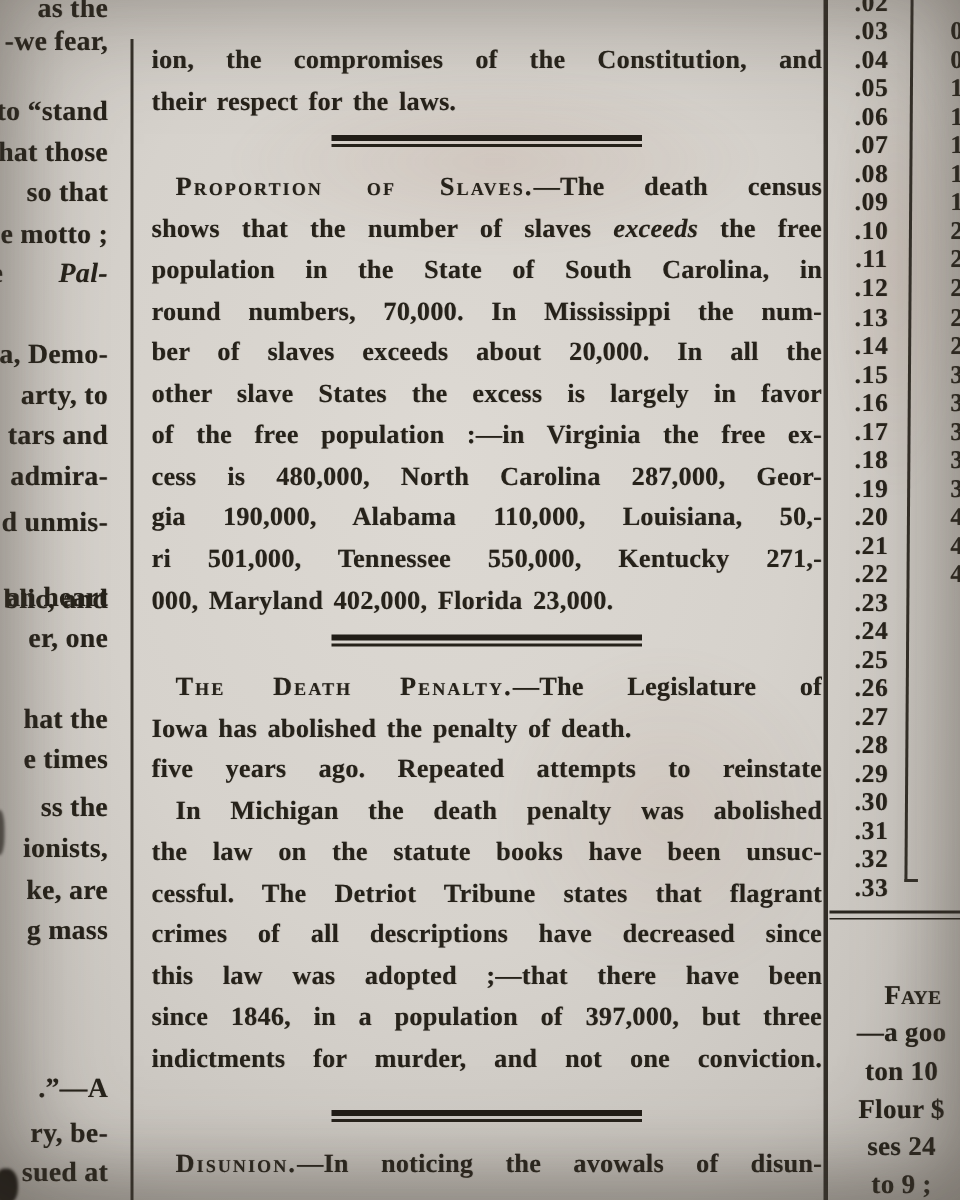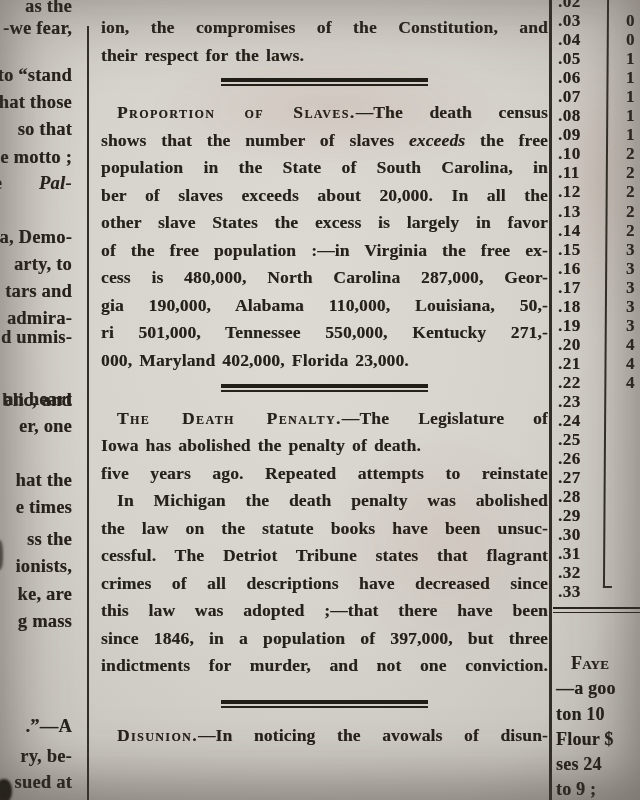--- a/index.html
+++ b/index.html
@@ -31,37 +31,37 @@
   
   .left-col{position:absolute;left:0;top:0;width:80px;height:800px;z-index:5;}
   .lfrag{
     position:absolute;right:8px;white-space:nowrap;
     font-size:18.5px;line-height:26px;letter-spacing:0.2px;
   }
   .lfrag em{letter-spacing:0.3px;margin-left:32px;}
 
   
   .main-col{
-    position:absolute;left:101px;top:0;width:447px;z-index:5;
+    position:absolute;left:101px;top:12px;width:447px;z-index:5;
     font-size:17.5px;letter-spacing:0.15px;word-spacing:2.5px;
     padding-top:14px;
   }
   .lbox{height:27.55px;line-height:27.55px;overflow:hidden;white-space:nowrap;}
   .jl{text-align:justify;white-space:normal;}
   .jl::after{content:"";display:inline-block;width:100%;height:0;}
   .indent{text-indent:16px;}
   .sc{font-variant:small-caps;letter-spacing:1.4px;word-spacing:4px;}
   .divider{
     width:207px;margin:9px auto 13px auto;height:2px;
     border-top:4px solid #211d17;border-bottom:2px solid #26221a;
   }
   .divider.last{margin:20px auto 14px auto;}
 
   
-  .right-col{position:absolute;left:552px;top:0;width:88px;height:800px;z-index:5;}
+  .right-col{position:absolute;left:552px;top:0;width:88px;height:800px;z-index:5;text-align:center;}
   .price-list{position:absolute;left:6px;top:-8px;width:46px;}
   .prow{height:19.06px;line-height:19.06px;font-size:17px;letter-spacing:0.5px;}
   .edge-strip{position:absolute;left:74px;top:-8px;width:24px;}
   .dbl-rule{
     position:absolute;left:1px;top:607px;width:87px;height:3px;
     border-top:2.5px solid #2a261f;border-bottom:1.6px solid #2a261f;
   }
   .market{position:absolute;left:4px;top:651px;width:90px;white-space:nowrap;}
   .mline{height:25.3px;line-height:25.3px;font-size:18px;letter-spacing:0.2px;}
   .mline.first{text-indent:15px;}
@@ -86,21 +86,21 @@
       <div class="lfrag" style="top: 15px;">-we fear,</div>
       <div class="lfrag" style="top: 62px;">to “stand</div>
       <div class="lfrag" style="top: 89px;">hat those</div>
       <div class="lfrag" style="top: 116px; margin-left: 27px;">so that</div>
       <div class="lfrag" style="top: 144px;">e motto ;</div>
       <div class="lfrag" style="top: 170px;">the <em>Pal-</em></div>
       <div class="lfrag" style="top: 224px;">a, Demo-</div>
       <div class="lfrag" style="top: 251px;">arty, to</div>
       <div class="lfrag" style="top: 278px;">tars and</div>
       <div class="lfrag" style="top: 305px; margin-left: 24px;">admira-</div>
-      <div class="lfrag" style="top: 324px;">d unmis-</div>
+      <div class="lfrag" style="top: 336px;">d unmis-</div>
       <div class="lfrag" style="top: 359px; margin-top: 28px;">blic, and</div>
       <div class="lfrag" style="top: 386px;">an heart</div>
       <div class="lfrag" style="top: 413px;">er, one</div>
       <div class="lfrag" style="top: 467px;">hat the</div>
       <div class="lfrag" style="top: 494px;">e times</div>
       <div class="lfrag" style="top: 526px;">ss the</div>
       <div class="lfrag" style="top: 553px;">ionists,</div>
       <div class="lfrag" style="top: 581px;">ke, are</div>
       <div class="lfrag" style="top: 608px;">g mass</div>
       <div class="lfrag" style="top: 713px;">.”—A</div>
@@ -112,20 +112,21 @@
 
     <div class="lbox jl">ion, the compromises of the Constitution, and</div>
     <div class="lbox">their respect for the laws.</div>
 
     <div class="divider"></div>
 
     <div>
       <div class="lbox jl indent"><span class="sc">Proportion of Slaves.</span><span>—The death census</span></div>
       <div class="lbox jl"><span>shows that the number of slaves </span><em>exceeds</em><span> the free</span></div>
       <div class="lbox jl">population in the State of South Carolina, in</div>
+      <div class="lbox jl">round numbers, 70,000. In Mississippi the num-</div>
       <div class="lbox jl">ber of slaves exceeds about 20,000. In all the</div>
       <div class="lbox jl">other slave States the excess is largely in favor</div>
       <div class="lbox jl">of the free population :—in Virginia the free ex-</div>
       <div class="lbox jl">cess is 480,000, North Carolina 287,000, Geor-</div>
       <div class="lbox jl">gia 190,000, Alabama 110,000, Louisiana, 50,-</div>
       <div class="lbox jl">ri 501,000, Tennessee 550,000, Kentucky 271,-</div>
       <div class="lbox">000, Maryland 402,000, Florida 23,000.</div>
     </div>
 
     <div class="divider"></div>

